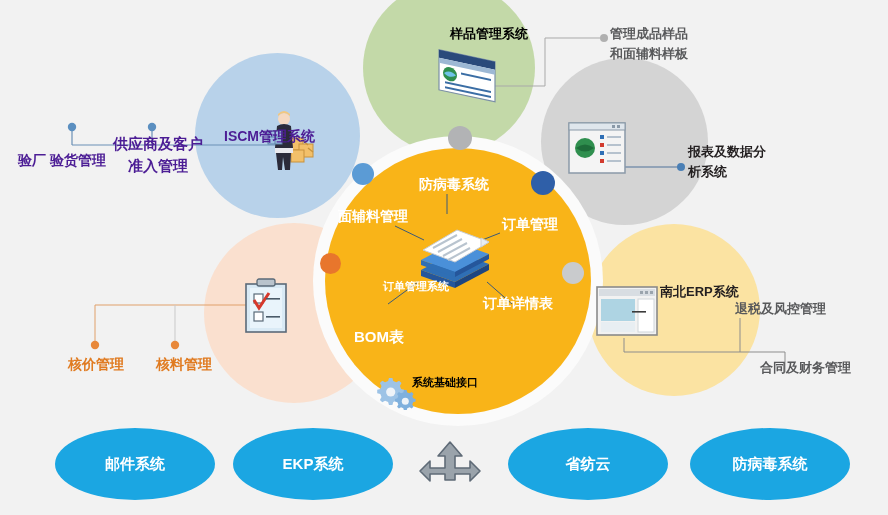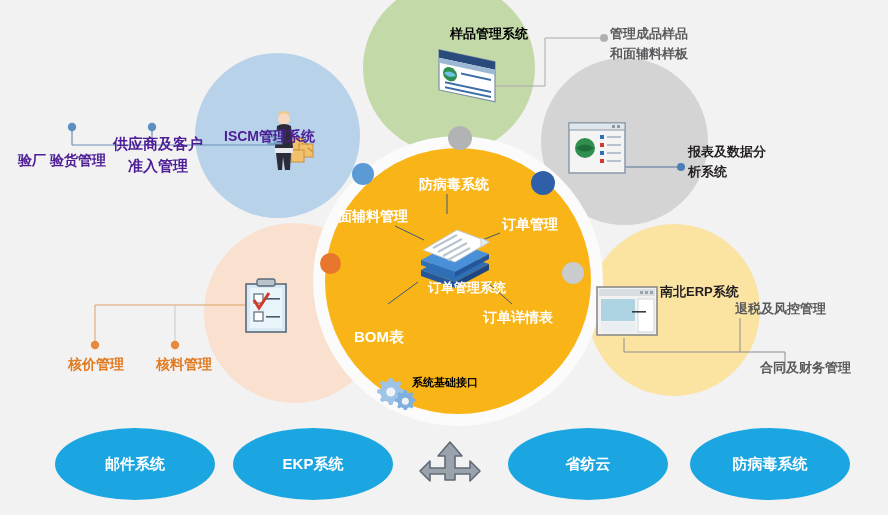--- a/index.html
+++ b/index.html
@@ -50,23 +50,23 @@
   .t-tax        {left:735px; top:301px; font-size:13px;}
   .t-contract   {left:760px; top:360px; font-size:13px;}
   .t-hejia      {left:68px;  top:356px; font-size:14px;}
   .t-heliao     {left:156px; top:356px; font-size:14px;}
   .t-mcs        {left:221px; top:344px; font-size:14px; text-align:center; line-height:1.5;}
   .t-interface  {left:412px; top:376px; font-size:11px;}
 
   .t-style      {left:419px; top:176px; font-size:14px;}
   .t-fabric     {left:338px; top:208px; font-size:14px;}
   .t-order      {left:502px; top:216px; font-size:14px;}
-  .t-oms        {left:428px; top:280px; font-size:13px;}
+  .t-oms        {left:383px; top:280px; font-size:11px;}
   .t-bom        {left:354px; top:328px; font-size:15px;}
-  .t-detail     {left:483px; top:309px; font-size:14px;}
+  .t-detail     {left:483px; top:295px; font-size:14px;}
 
   
   svg.lines{position:absolute;left:0;top:0;width:888px;height:515px;pointer-events:none;}
 
   
   .pill{position:absolute;border-radius:50%;background:#1ba6e2;
         display:flex;align-items:center;justify-content:center;
         color:#fff;font-weight:bold;font-size:15px;}
   .p1{left:55px; top:428px;width:160px;height:72px;}
   .p2{left:233px;top:428px;width:160px;height:72px;}

